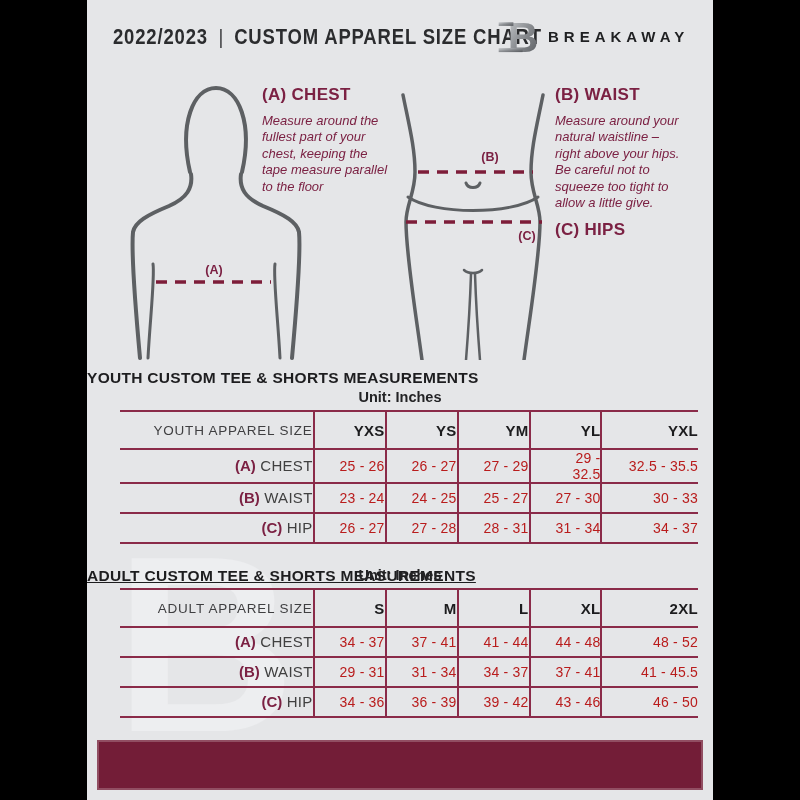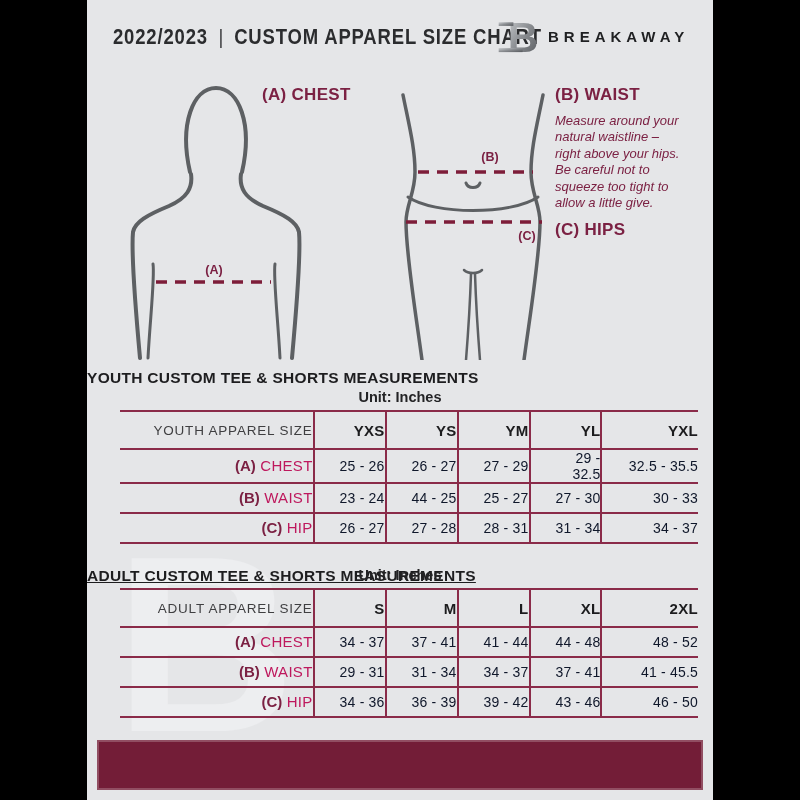--- a/index.html
+++ b/index.html
@@ -50,22 +50,22 @@
     border-bottom:2px solid var(--line);background:transparent;}
   .yt-table{top:410px;} .ad-table{top:588px;}
   .size-table tr{border-top:2px solid var(--line);}
   .size-table th,.size-table td{border-left:2px solid var(--line);text-align:right;vertical-align:middle;}
   .size-table th:first-child,.size-table td:first-child{border-left:none;text-align:right;padding-left:15px;}
   .size-table thead tr{height:38px;}
   .size-table tbody tr{height:30px;}
   .col-size-name{font-size:13.5px;font-weight:400;letter-spacing:.8px;color:#3f3f41;}
   .col-size{font-size:15px;font-weight:bold;color:#1c1c1e;letter-spacing:.3px;}
   .row-prefix{font-weight:bold;color:var(--maroon);font-size:15px;}
-  .row-label{font-size:15px;color:#be185d;letter-spacing:.3px;}
-  .val{font-size:14px;color:#0f172a;letter-spacing:.2px;padding-left:24px;}
+  .row-label{font-size:15px;color:#404040;letter-spacing:.3px;}
+  .val{font-size:14px;color:#b91c1c;letter-spacing:.2px;padding-left:24px;}
 
   
   .watermark{position:absolute;left:28px;top:545px;font-size:250px;line-height:.8;font-weight:bold;
     color:#f2f3f5;opacity:.62;pointer-events:none;}
 
   
   .footer-bar{position:absolute;left:10px;top:740px;width:606px;height:50px;background:var(--footer);
     box-shadow:inset 0 0 0 2px rgba(255,255,255,.22);}
 
   svg text{font-family:"Liberation Sans",sans-serif;}
@@ -123,20 +123,25 @@
         <path d="M 83,181 C 84,212 86,242 88,267" stroke-width="2.5"></path>
       </g>
       <path d="M 26,79 L 141,79" stroke="#7d1d39" stroke-width="3.5" stroke-dasharray="11 8" fill="none"></path>
       <path d="M 14,129 L 150,129" stroke="#7d1d39" stroke-width="3.5" stroke-dasharray="11 8" fill="none"></path>
       <text x="98" y="68" text-anchor="middle" font-size="12.5" font-weight="bold" fill="#7b2143">(B)</text>
       <text x="135" y="147" text-anchor="middle" font-size="12.5" font-weight="bold" fill="#7b2143">(C)</text>
     </svg>
 
     <div class="guide-block blk-chest">
       <h3>(A) CHEST</h3>
+      <p>Measure around the
+fullest part of your
+chest, keeping the
+tape measure parallel
+to the floor</p>
     </div>
     <div class="guide-block blk-waist">
       <h3>(B) WAIST</h3>
       <p>Measure around your
 natural waistline –
 right above your hips.
 Be careful not to
 squeeze too tight to
 allow a little give.</p>
     </div>
@@ -171,21 +176,21 @@
           <td><span class="row-prefix">(A)</span> <span class="row-label">CHEST</span></td>
           <td class="val">25 - 26</td>
           <td class="val">26 - 27</td>
           <td class="val">27 - 29</td>
           <td class="val">29 - 32.5</td>
           <td class="val">32.5 - 35.5</td>
         </tr>
         <tr>
           <td><span class="row-prefix">(B)</span> <span class="row-label">WAIST</span></td>
           <td class="val">23 - 24</td>
-          <td class="val">44 - 25</td>
+          <td class="val">24 - 25</td>
           <td class="val">25 - 27</td>
           <td class="val">27 - 30</td>
           <td class="val">30 - 33</td>
         </tr>
         <tr>
           <td><span class="row-prefix">(C)</span> <span class="row-label">HIP</span></td>
           <td class="val">26 - 27</td>
           <td class="val">27 - 28</td>
           <td class="val">28 - 31</td>
           <td class="val">31 - 34</td>

